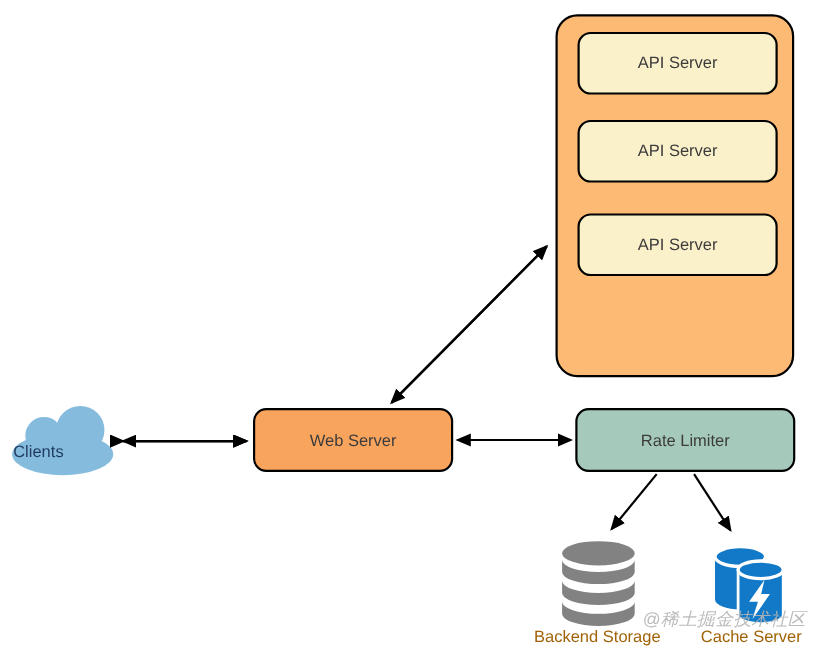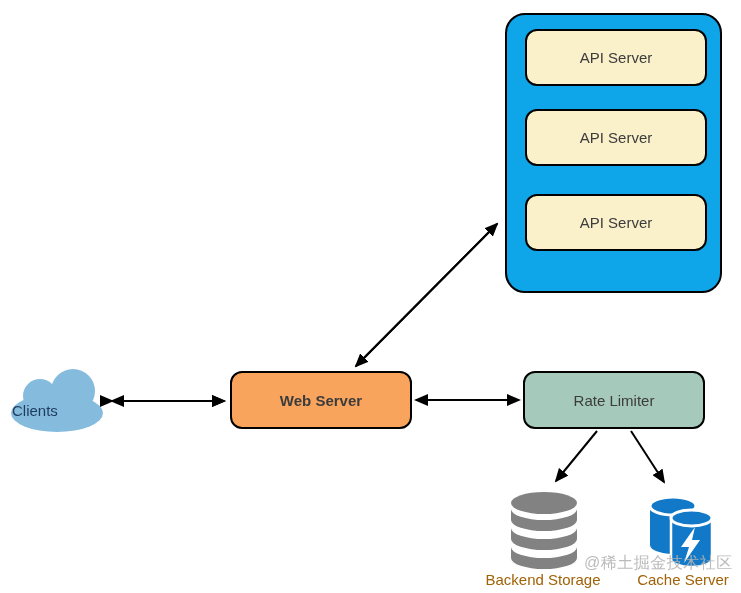--- a/index.html
+++ b/index.html
@@ -28,33 +28,32 @@
     display: flex;
     align-items: center;
     justify-content: center;
     font-size: 15px;
     color: #3c3c3c;
   }
   .node-webserver {
     left: 230px; top: 371px;
     width: 182px; height: 58px;
     background: #f8a45d;
-    font-weight: bold;
   }
   .node-ratelimiter {
     left: 523px; top: 371px;
-    width: 182px; height: 58px;
+    width: 200px; height: 58px;
     background: #a5c9ba;
   }
   .api-cluster {
     position: absolute;
     left: 505px; top: 13px;
-    width: 217px; height: 280px;
+    width: 217px; height: 330px;
     box-sizing: border-box;
-    background: #0ea5e9;
+    background: #fdba74;
     border: 2px solid #000000;
     border-radius: 20px;
   }
   .api-box {
     position: absolute;
     left: 18px;
     width: 182px; height: 57px;
     box-sizing: border-box;
     background: #faf0ca;
     border: 2px solid #000000;
@@ -84,20 +83,21 @@
   .label-storage { left: 460px; top: 571px; width: 166px; }
   .label-cache   { left: 613px; top: 571px; width: 140px; }
   .watermark {
     position: absolute;
     left: 584px; top: 553px;
     font-size: 16px;
     letter-spacing: 0.5px;
     color: rgba(180,180,180,0.9);
     z-index: 10;
     white-space: nowrap;
+    font-style: italic;
   }
 </style>
 </head>
 <body>
 
 <div id="canvas">
 
   <svg class="layer" viewBox="0 0 741 593" xmlns="http://www.w3.org/2000/svg">
     <defs>
       <marker id="arrow" markerUnits="userSpaceOnUse" markerWidth="14" markerHeight="12" refX="12" refY="6" orient="auto">

